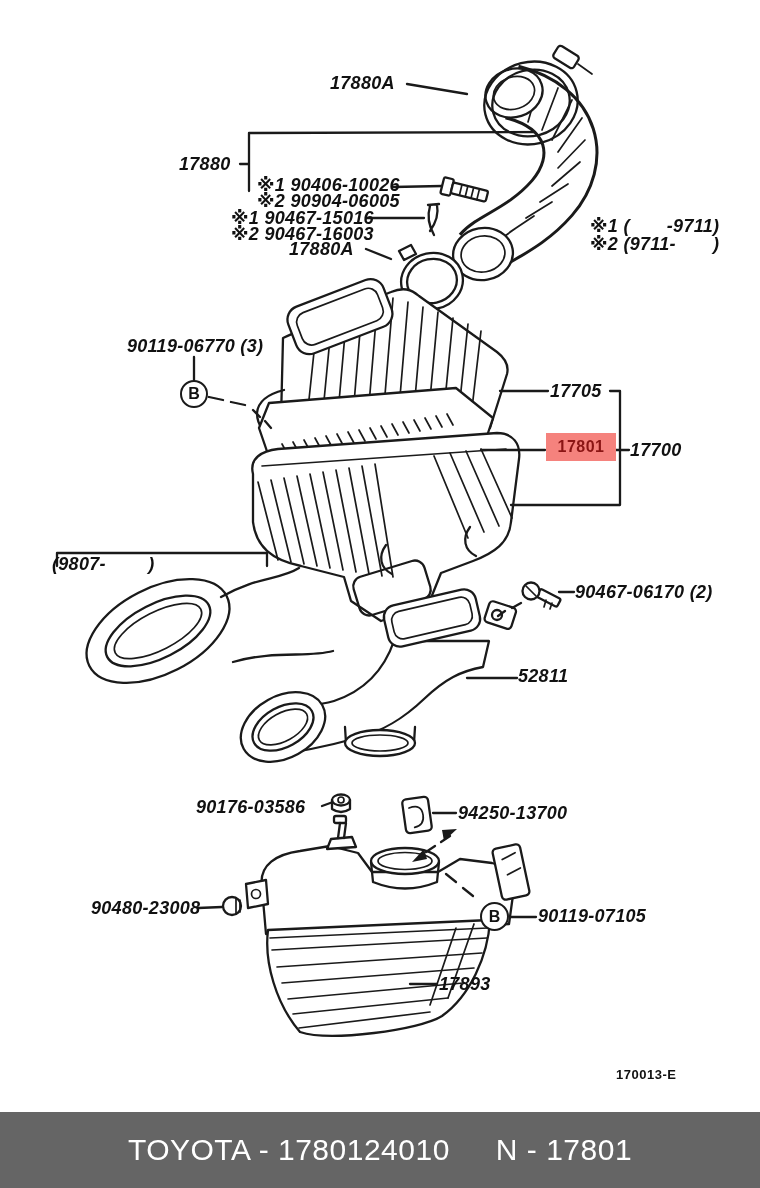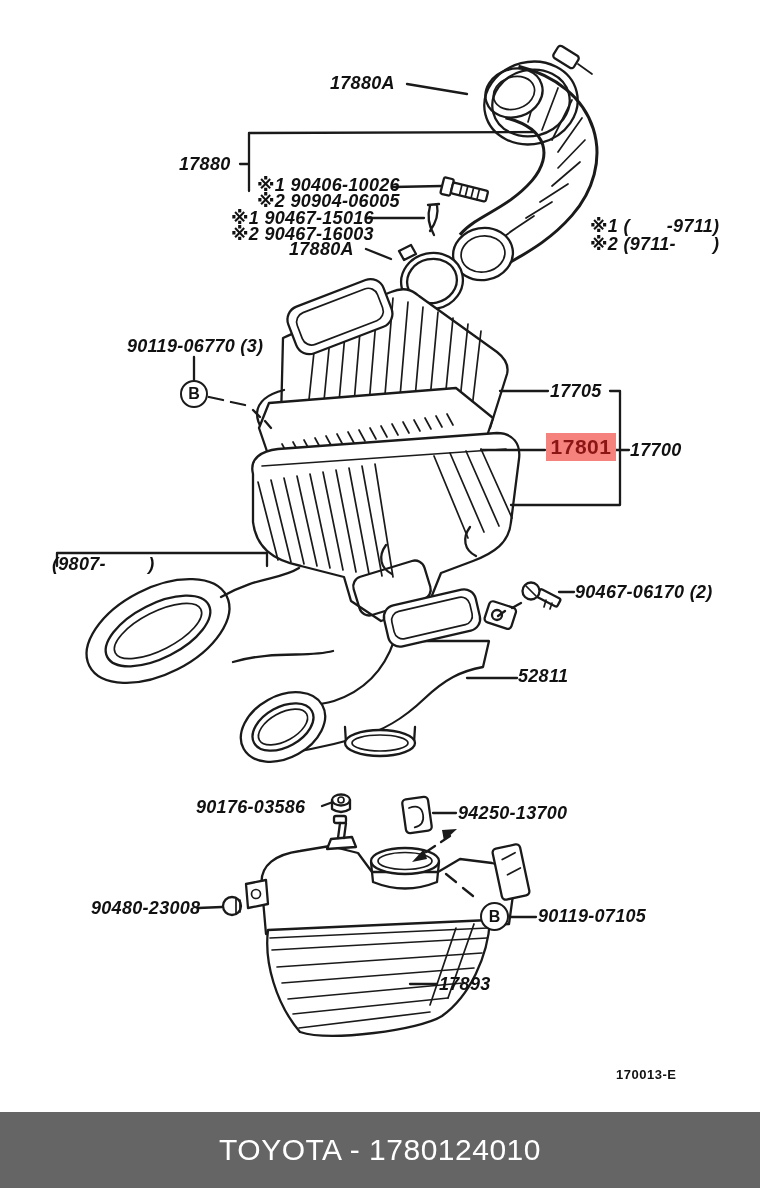--- a/index.html
+++ b/index.html
@@ -14,21 +14,21 @@
   svg .wf{fill:#fff;}
   svg .bf{fill:var(--line);stroke:none;}
   svg .tubeB{stroke:var(--line);stroke-width:56;fill:none;}
   svg .tubeW{stroke:#fff;stroke-width:50;fill:none;}
   .co{position:absolute;font-weight:700;font-size:18px;line-height:1;letter-spacing:0.3px;color:#111;white-space:pre;font-style:italic;}
   .bmark{position:absolute;box-sizing:border-box;border:2.6px solid var(--line);border-radius:50%;
          background:#fff;display:flex;align-items:center;justify-content:center;
          font-weight:700;font-size:16px;color:#111;}
   .hl{position:absolute;display:flex;align-items:center;justify-content:center;
       background:var(--highlight-bg);color:var(--highlight-text);
-      font-weight:700;font-size:21px;letter-spacing:0.5px;}
+      font-weight:700;font-size:16px;letter-spacing:0.5px;}
   .footer{position:absolute;left:0;top:1112px;width:760px;height:76px;background:var(--footer-bg);
           display:flex;align-items:center;justify-content:center;gap:46px;
           color:#fff;font-size:30px;letter-spacing:0.5px;white-space:pre;text-align:right;}
   .code{position:absolute;font-weight:700;font-size:13px;color:#111;letter-spacing:0.5px;}
 </style>
 </head>
 <body>
 
 <div class="page">
 
@@ -227,15 +227,16 @@
   <div class="co" style="left:196px;top:798px">90176-03586</div>
   <div class="co" style="left:458px;top:804px">94250-13700</div>
   <div class="co" style="left:91px;top:899px">90480-23008</div>
   <div class="bmark" style="left:480px;top:902px;width:29px;height:29px">B</div>
   <div class="co" style="left:538px;top:907px">90119-07105</div>
   <div class="co" style="left:439px;top:975px">17893</div>
   <div class="code" style="left:616px;top:1067px">170013-E</div>
 
   <div class="footer">
     <span>TOYOTA - 1780124010</span>
+    <span>N - 17801</span>
   </div>
 
 </div>
 
 </body></html>

